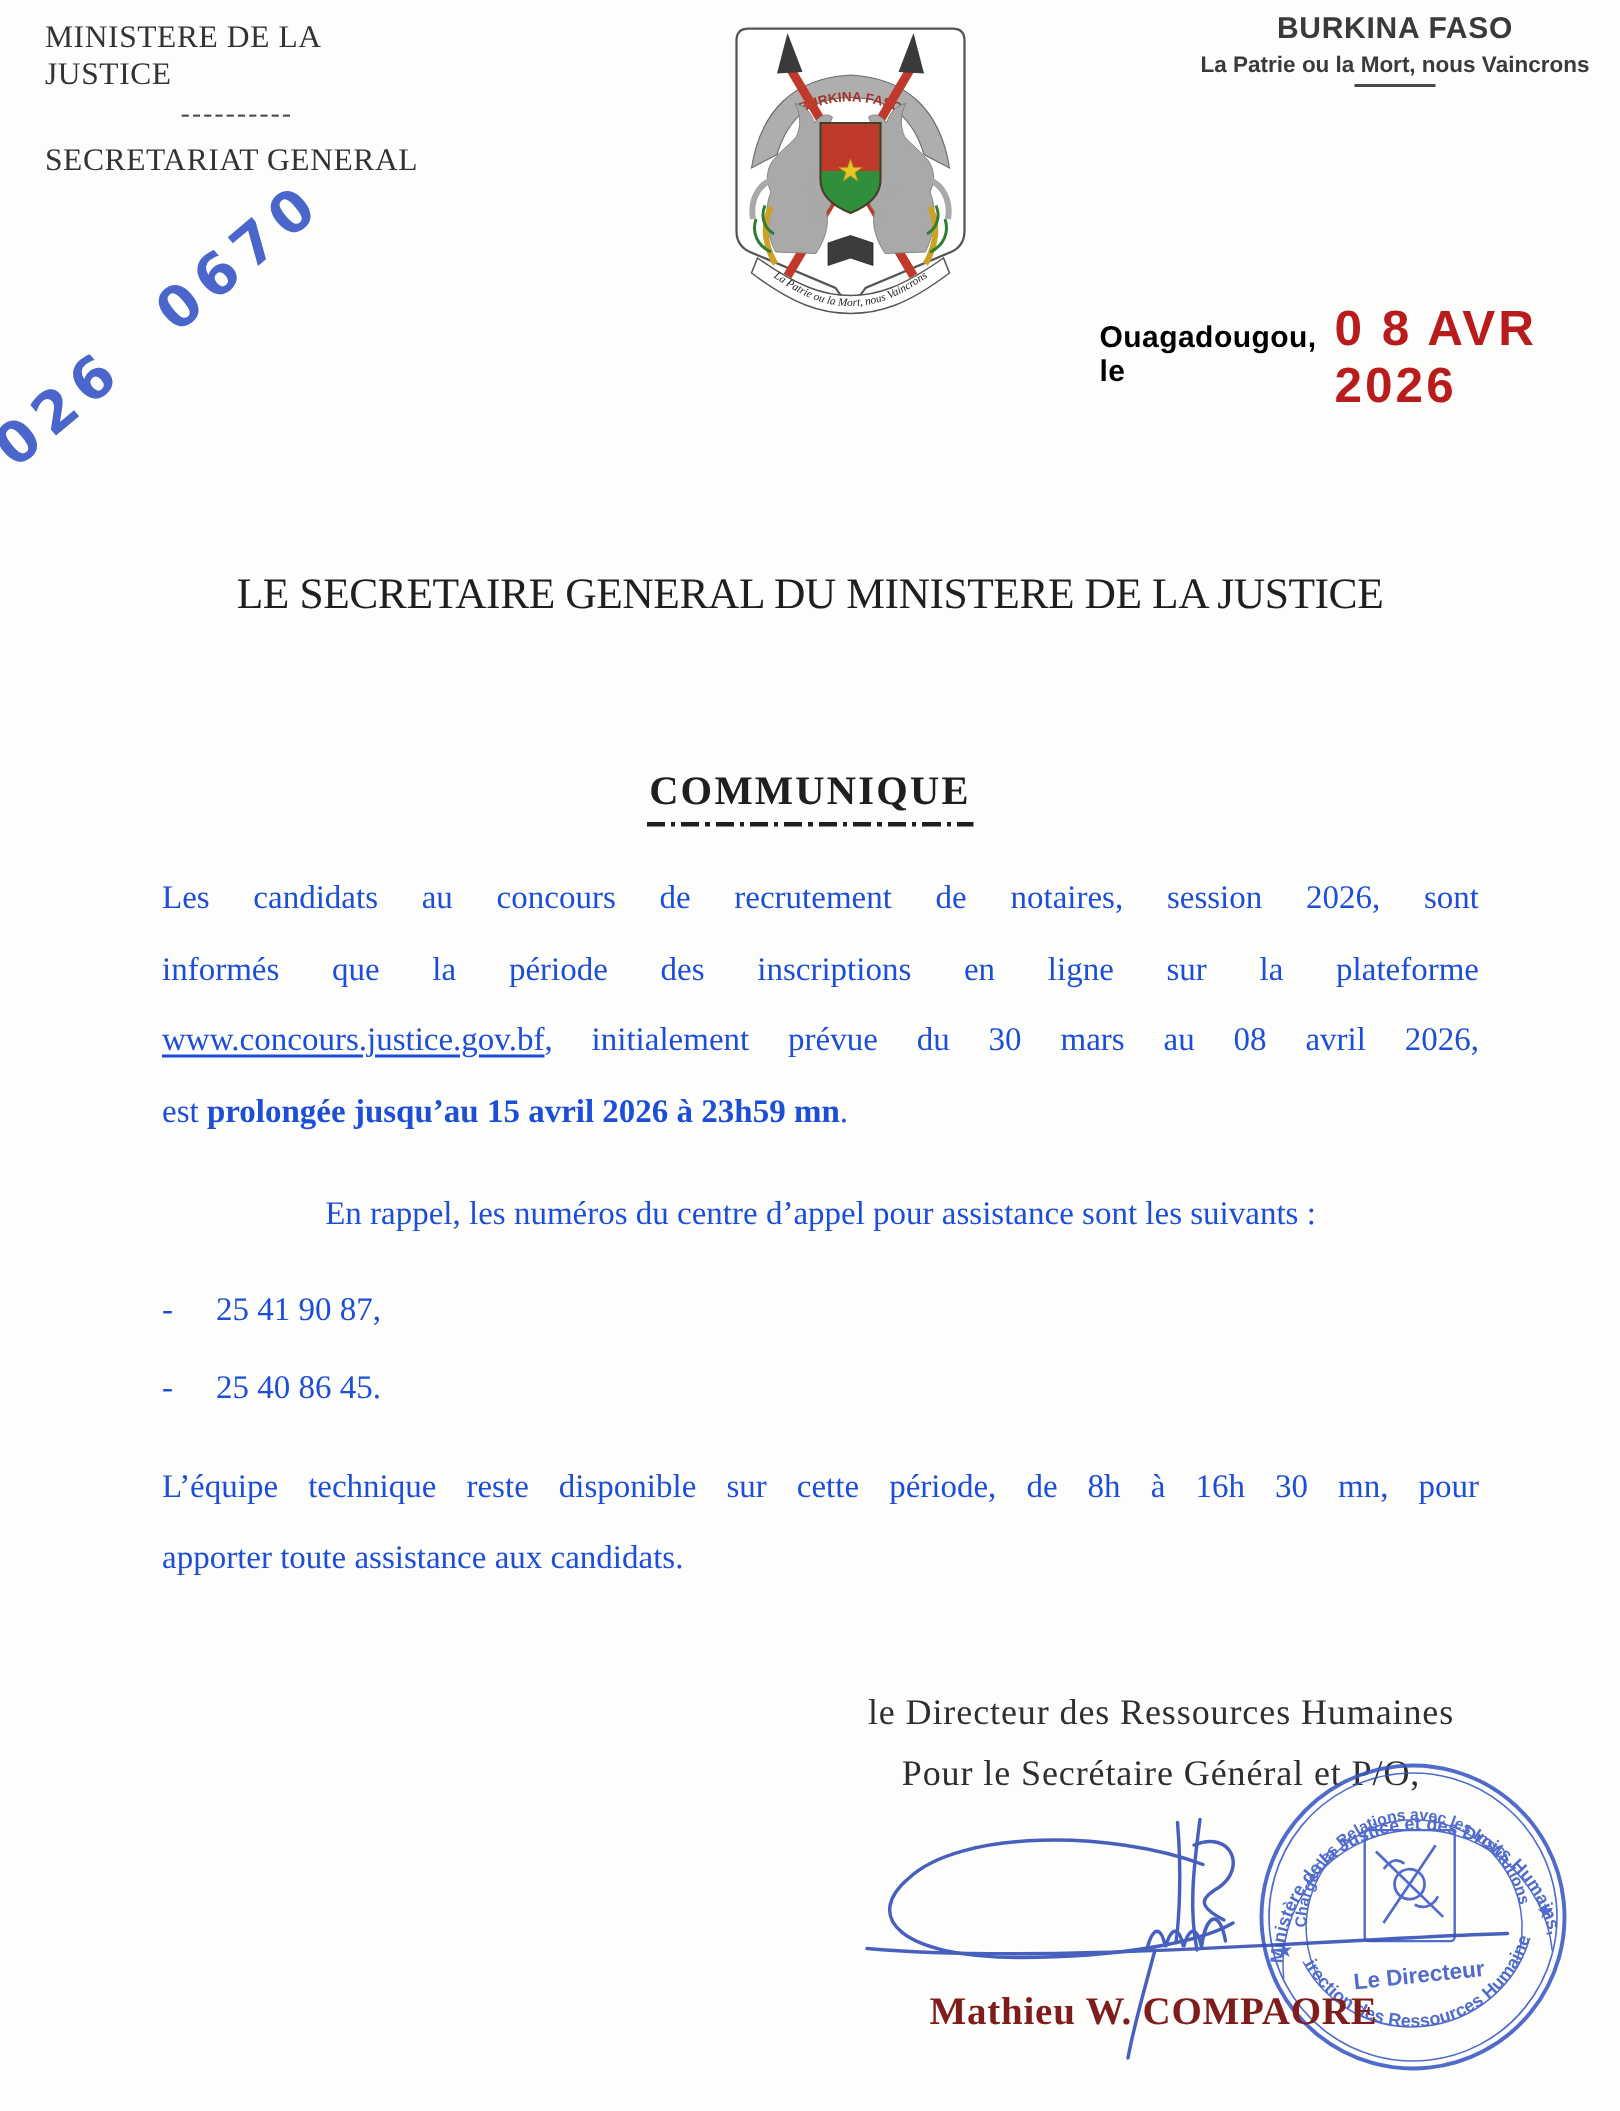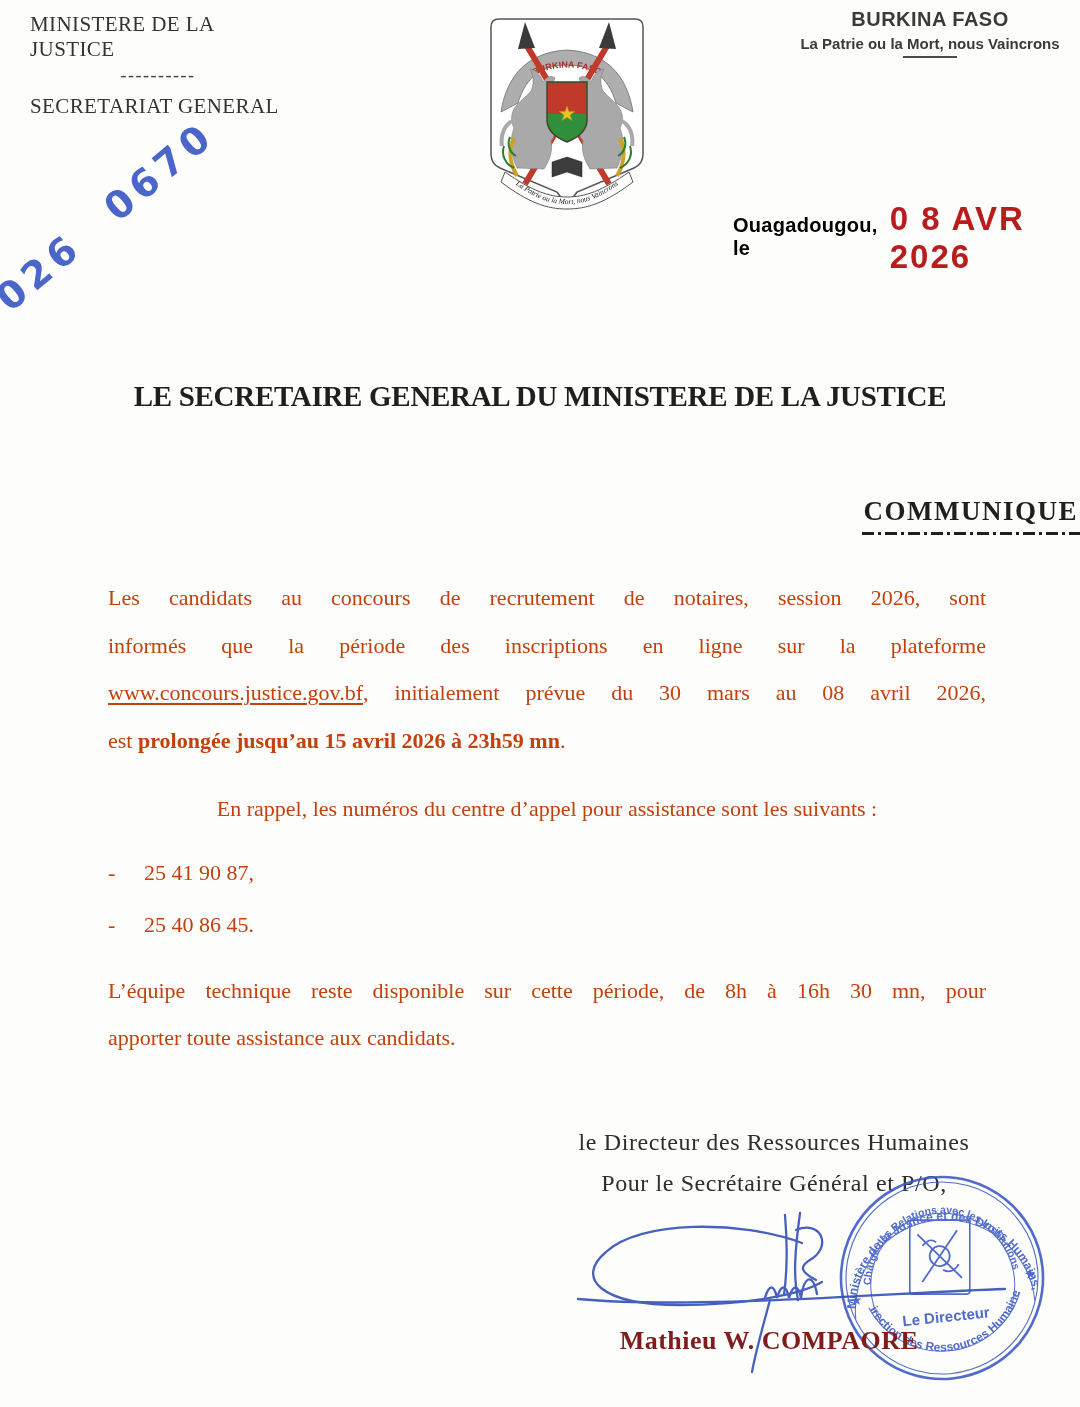--- a/index.html
+++ b/index.html
@@ -29,28 +29,28 @@
                      font-size:33px; color:#b91c1c; letter-spacing:2px; margin-left:12px; }
   
   .ref { position:absolute; left:40px; top:222px; font-size:21px; color:#333; letter-spacing:0.4px; }
   .ref .fill { display:inline-block; width:128px; border-bottom:2px solid #3a3a3a; height:1em; }
   .handnum { position:absolute; left:16px; top:276px;
              transform:rotate(-40deg); transform-origin:0 100%;
              font-family:"DejaVu Sans", sans-serif; font-weight:bold;
              font-size:38px; color:#3b5ac6; letter-spacing:6px; word-spacing:24px; opacity:0.92; }
   
   .title { position:absolute; left:0; top:380px; width:1080px; text-align:center;
-           font-size:29px; font-weight:bold; color:#1f1f1f; letter-spacing:-0.3px; }
-  .subject-wrap { position:absolute; left:0; top:496px; width:1080px; text-align:right; }
+           font-size:29px; font-weight:normal; color:#1f1f1f; letter-spacing:-0.3px; }
+  .subject-wrap { position:absolute; left:0; top:512px; width:1080px; text-align:center; }
   .subject { display:inline-block; font-size:27px; font-weight:bold; color:#1f1f1f;
              letter-spacing:1.5px; padding:0 2px 8px 2px;
              background-image:repeating-linear-gradient(to right,#1f1f1f 0 12px,transparent 12px 16px,#1f1f1f 16px 19px,transparent 19px 23px);
              background-size:100% 3px; background-position:0 100%; background-repeat:no-repeat; }
   
-  .body { position:absolute; left:108px; top:574px; width:878px; font-size:22px; color:#c2410c; }
+  .body { position:absolute; left:108px; top:574px; width:878px; font-size:22px; color:#1d4ed8; }
   .body .line { line-height:47.5px; }
   .j { text-align:justify; text-align-last:justify; }
   .url { text-decoration:underline; text-underline-offset:3px; }
   .b { font-weight:bold;text-align:center; }
   .p2 { margin-top:21px;text-align:center; }
   .phones { margin-top:14px; list-style:none; }
   .phones li { line-height:52px; }
   .phones .dash { display:inline-block; width:36px; }
   .p3 { margin-top:16px; }
   

